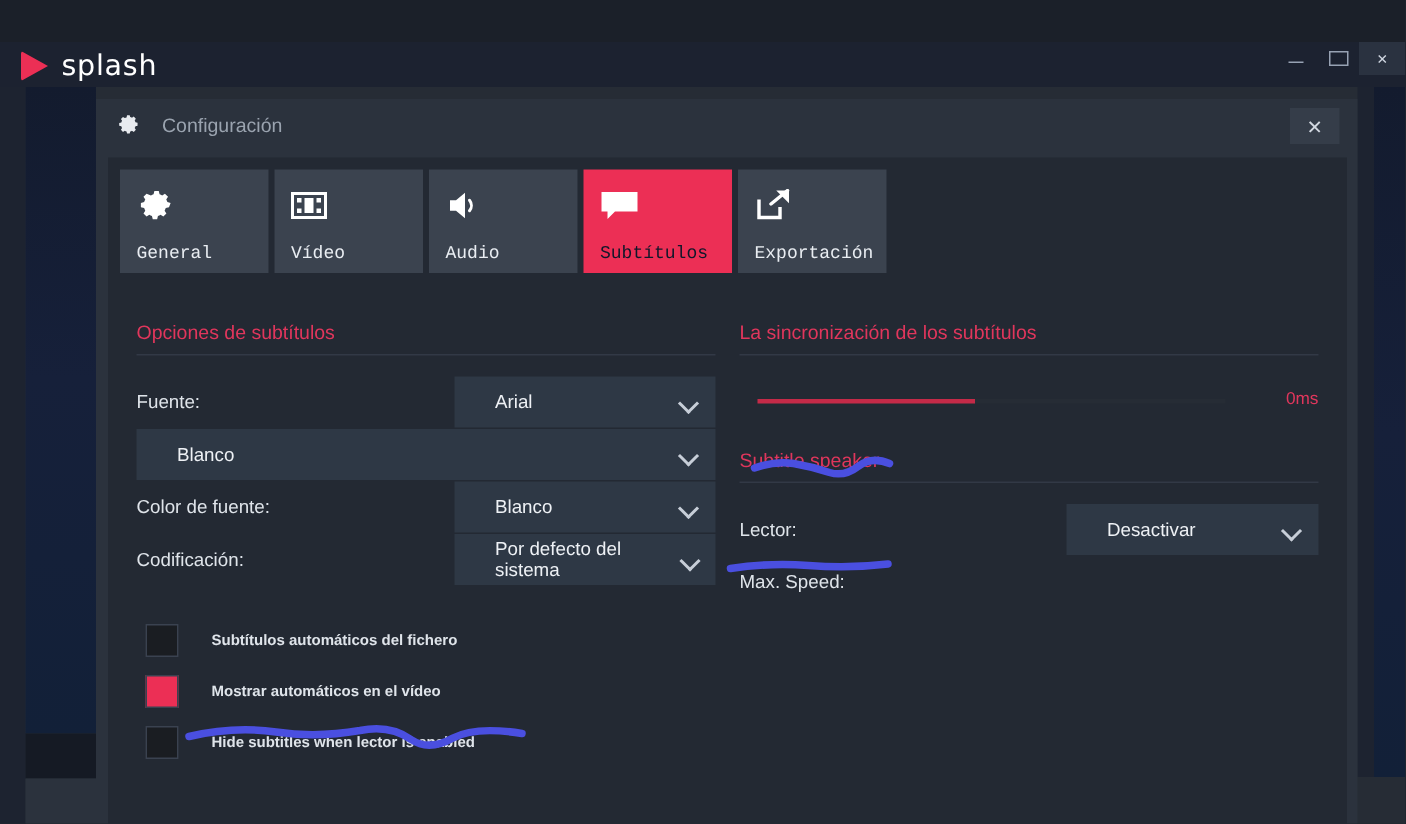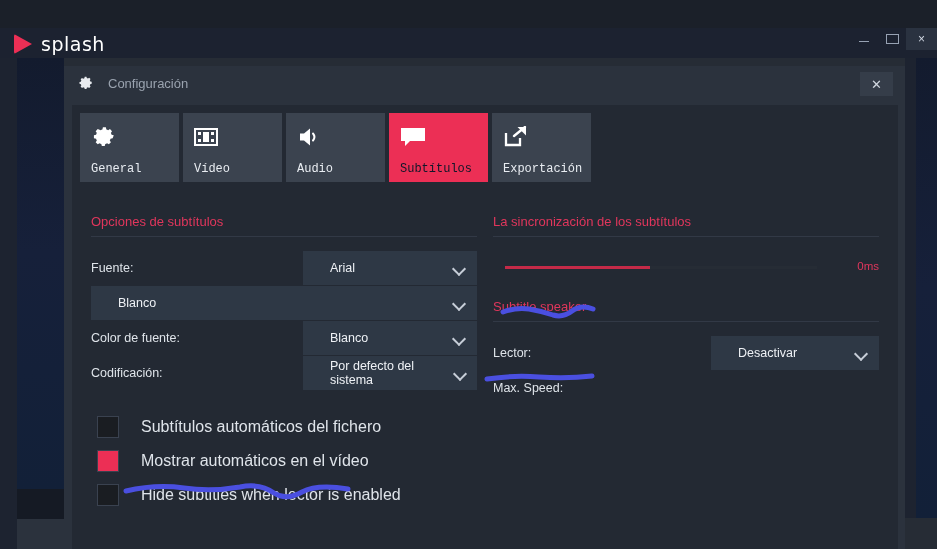--- a/index.html
+++ b/index.html
@@ -100,21 +100,21 @@
   }
 
   
   .cbs{margin-top:20px;}
   .cb-row{display:flex;align-items:center;height:34px;cursor:default;}
   .cb{
     width:22px;height:22px;background:#1a1d22;border:1px solid #3a4250;
     margin-left:6px;flex:none;box-sizing:border-box;
   }
   .cb.checked{background:#ec2f55;border-color:#3a4250;}
-  .cb-lbl{color:#dfe4ea;font-size:16px;margin-left:22px;}
+  .cb-lbl{color:#dfe4ea;font-size:10px;margin-left:22px;font-weight:bold;}
 
   
   .slider-row{display:flex;align-items:center;height:30px;margin-top:4px;}
   .slider{position:relative;flex:1;height:3px;margin-right:8px;}
   .slider .track{position:absolute;left:12px;right:10px;top:1px;height:3px;background:#262c35;}
   .slider .fill{position:absolute;left:12px;top:1px;width:145px;height:3px;background:#c42a48;}
   .slider-val{color:#e0365c;font-size:11.5px;width:44px;text-align:right;}
 
   .rightgap{height:18px;}
 

